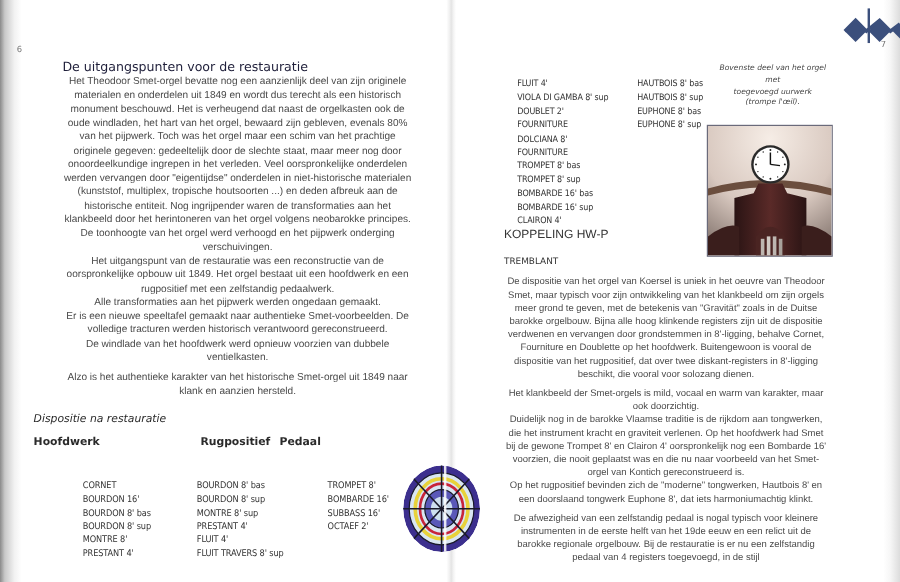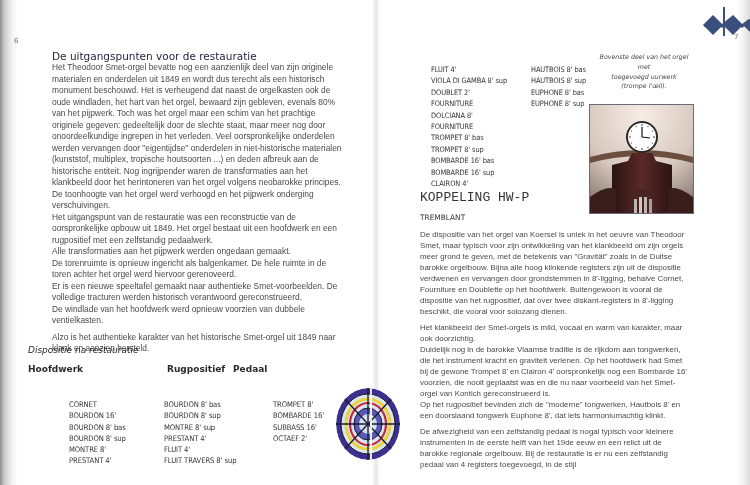--- a/index.html
+++ b/index.html
@@ -32,21 +32,21 @@
   
   .section-title {
     position: absolute; left: 52px; top: 50px;
     font-family: "DejaVu Sans", sans-serif; font-weight: normal;
     font-size: 10.5px; color: #1f1f3a; letter-spacing: 0;
   }
   .body-text {
     position: absolute; font-family: "Liberation Sans", sans-serif;
     font-size: 8.4px; line-height: 11.5px; color: #4a4a4a;
   }
-  .body-text p { margin: 0; }
+  .body-text p { margin: 0; text-align: center; }
   .body-text p.gap { margin-top: 5px; }
   .left-body { left: 52px; top: 62px; width: 292px; }
 
   .dispositie-title {
     position: absolute; left: 28px; top: 345px;
     font-family: "DejaVu Sans", sans-serif; font-style: italic;
     font-size: 9px; color: #2a2a2a;
   }
   .col-head {
     position: absolute; top: 364px;
@@ -62,21 +62,21 @@
   .stop-list li { white-space: nowrap; }
   #hw-head { left: 28px; } #hw-list { left: 58px; top: 388px; }
   #rp-head { left: 124px; margin-left: 43px; } #rp-list { left: 153px; top: 388px; }
   #pd-head { left: 233px; } #pd-list { left: 262px; top: 388px; }
 
   .rose { position: absolute; left: 334px; top: 384px; width: 68px; height: 80px; }
 
   
   #hw2-list { left: 420px; top: 53px; font-size: 7.4px; line-height: 11.4px; }
   #rp2-list { left: 520px; top: 53px; font-size: 7.4px; line-height: 11.4px; }
-  .koppel { position: absolute; left: 420px; top: 190px; font-size: 13px; color:#333; font-family:Liberation Mono, monospace; }
+  .koppel { position: absolute; left: 420px; top: 190px; font-size: 10px; color:#333; font-family:Liberation Sans, sans-serif; }
   .tremblant { position: absolute; left: 420px; top: 213px; font-size: 7.4px; color:#333; font-family:"DejaVu Sans", sans-serif; }
 
   .caption {
     position: absolute; left: 594px; top: 52px; width: 100px;
     text-align: center; font-family: "DejaVu Sans", sans-serif; font-style: italic;
     font-size: 6.3px; line-height: 9.8px; color: #444;
   }
   .photo {
     position: absolute; left: 589px; top: 104px; width: 103px; height: 108px;
     border: 1px solid #6a6a7a; overflow: hidden;
@@ -102,21 +102,20 @@
     <polyline points="2,22 11,13 20,22 31,13 40,22 48,16" fill="none" stroke="#3b4f7c" stroke-width="3"></polyline>
     <rect x="21" y="3" width="2" height="29" fill="#3b4f7c"></rect>
   </svg>
 
   <h1 class="section-title" style="margin:0">De uitgangspunten voor de restauratie</h1>
 
   <div class="body-text left-body">
     <p>Het Theodoor Smet-orgel bevatte nog een aanzienlijk deel van zijn originele materialen en onderdelen uit 1849 en wordt dus terecht als een historisch monument beschouwd. Het is verheugend dat naast de orgelkasten ook de oude windladen, het hart van het orgel, bewaard zijn gebleven, evenals 80% van het pijpwerk. Toch was het orgel maar een schim van het prachtige originele gegeven: gedeeltelijk door de slechte staat, maar meer nog door onoordeelkundige ingrepen in het verleden. Veel oorspronkelijke onderdelen werden vervangen door "eigentijdse" onderdelen in niet-historische materialen (kunststof, multiplex, tropische houtsoorten ...) en deden afbreuk aan de historische entiteit. Nog ingrijpender waren de transformaties aan het klankbeeld door het herintoneren van het orgel volgens neobarokke principes. De toonhoogte van het orgel werd verhoogd en het pijpwerk onderging verschuivingen.</p>
     <p>Het uitgangspunt van de restauratie was een reconstructie van de oorspronkelijke opbouw uit 1849. Het orgel bestaat uit een hoofdwerk en een rugpositief met een zelfstandig pedaalwerk.</p>
     <p>Alle transformaties aan het pijpwerk werden ongedaan gemaakt.</p>
-    <p>De torenruimte is opnieuw ingericht als balgenkamer. De hele ruimte in de toren achter het orgel werd hiervoor gerenoveerd.</p>
     <p>Er is een nieuwe speeltafel gemaakt naar authentieke Smet-voorbeelden. De volledige tracturen werden historisch verantwoord gereconstrueerd.</p>
     <p>De windlade van het hoofdwerk werd opnieuw voorzien van dubbele ventielkasten.</p>
     <p class="gap">Alzo is het authentieke karakter van het historische Smet-orgel uit 1849 naar klank en aanzien hersteld.</p>
   </div>
 
   <div class="dispositie-title">Dispositie na restauratie</div>
 
   <div class="col-head" id="hw-head">Hoofdwerk</div>
   <div class="col-head" id="rp-head">Rugpositief</div>
   <div class="col-head" id="pd-head">Pedaal</div>

